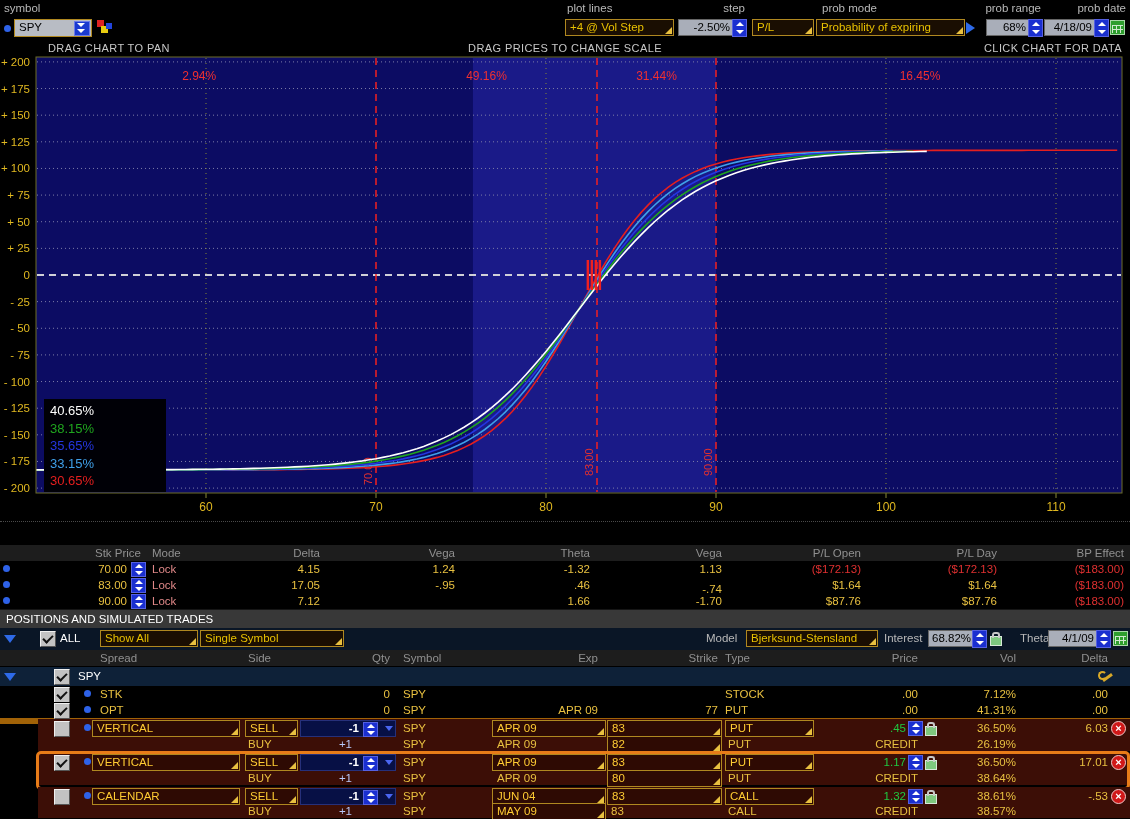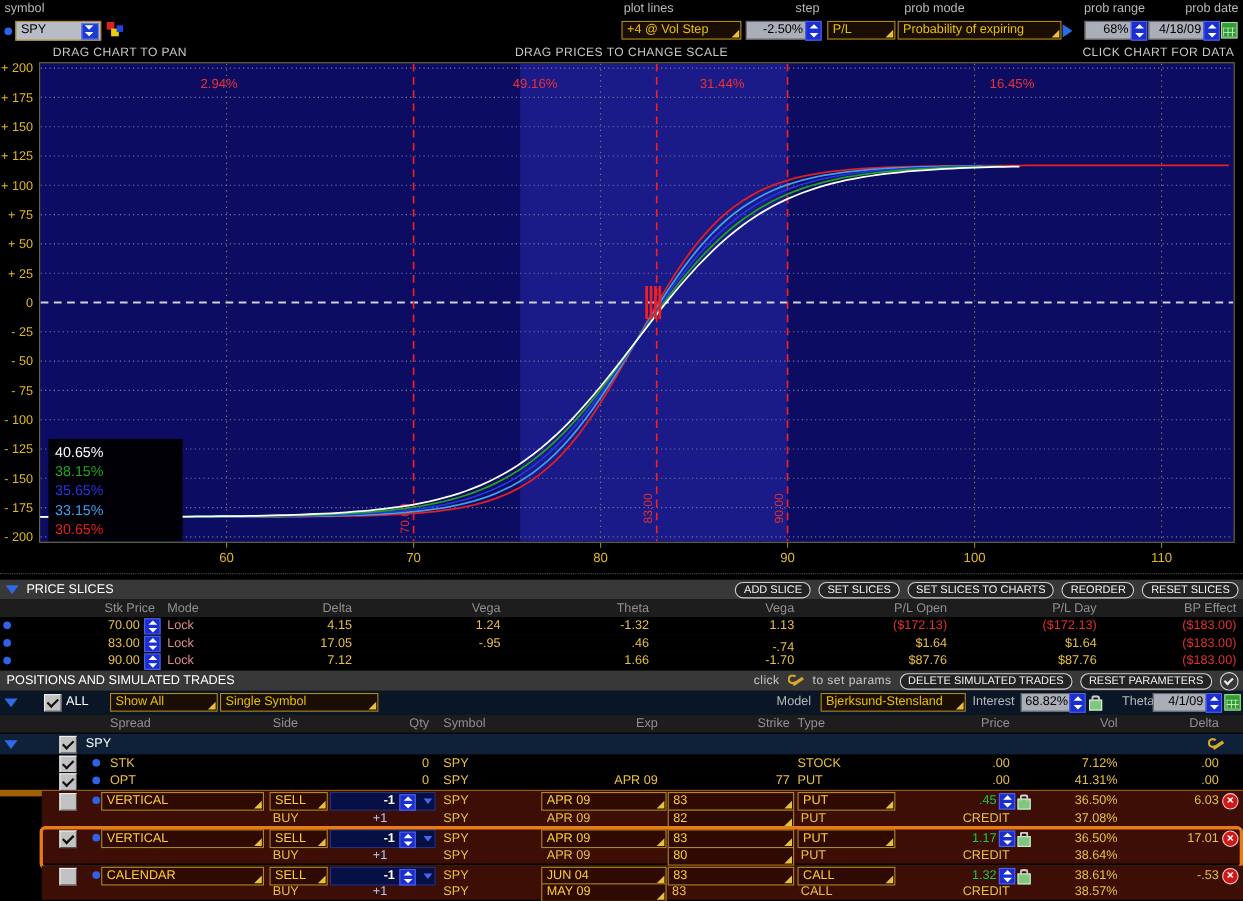--- a/index.html
+++ b/index.html
@@ -220,31 +220,20 @@
       <text x="50" y="360" fill="#ffffff" font-size="13" font-family="Liberation Sans, DejaVu Sans, sans-serif">40.65%</text>
       <text x="50" y="377.6" fill="#1fa51f" font-size="13" font-family="Liberation Sans, DejaVu Sans, sans-serif">38.15%</text>
       <text x="50" y="395.2" fill="#2436e0" font-size="13" font-family="Liberation Sans, DejaVu Sans, sans-serif">35.65%</text>
       <text x="50" y="412.8" fill="#3f9fe8" font-size="13" font-family="Liberation Sans, DejaVu Sans, sans-serif">33.15%</text>
       <text x="50" y="430.4" fill="#e51f1f" font-size="13" font-family="Liberation Sans, DejaVu Sans, sans-serif">30.65%</text>
       <rect x="36" y="2" width="1086" height="436" fill="none" stroke="#6e6e28"></rect>
     </svg>
 
   
   <div style="position:absolute;left:0;top:521px;width:1130px;border-top:1px dotted #4a4a4a"></div>
-  <div class="bar" style="top:527px">
-    <span class="tri" style="left:5px;top:5px"></span>
-    <span class="t" style="left:24px;top:3px;color:#fff">PRICE SLICES</span>
-    <div class="btnrow" style="right:4px;top:0">
-      <span class="btn">ADD SLICE</span>
-      <span class="btn">SET SLICES</span>
-      <span class="btn">SET SLICES TO CHARTS</span>
-      <span class="btn">REORDER</span>
-      <span class="btn">RESET SLICES</span>
-    </div>
-  </div>
   <div style="position:absolute;left:0;top:545px;width:1130px;height:16px;background:#1d1d1d">
     <span class="t hdr hStk" style="top:2px">Stk Price</span>
     <span class="t hdr slMode" style="top:2px;color:#909090">Mode</span>
     <span class="t hdr slDelta" style="top:2px">Delta</span>
     <span class="t hdr slGamma" style="top:2px">Vega</span>
     <span class="t hdr slTheta" style="top:2px">Theta</span>
     <span class="t hdr slVega" style="top:2px">Vega</span>
     <span class="t hdr slPlo" style="top:2px">P/L Open</span>
     <span class="t hdr slPld" style="top:2px">P/L Day</span>
     <span class="t hdr slBp" style="top:2px">BP Effect</span>
@@ -295,28 +284,20 @@
     <span class="t yel slTheta" style="top:2px">1.66</span>
     <span class="t yel slVega" style="top:2px">-1.70</span>
     <span class="t yel slPlo" style="top:2px">$87.76</span>
     <span class="t yel slPld" style="top:2px">$87.76</span>
     <span class="t red slBp" style="top:2px">($183.00)</span>
   </div>
 
   
   <div class="bar" style="top:610px">
     <span class="t" style="left:6px;top:3px;color:#fff">POSITIONS AND SIMULATED TRADES</span>
-    <div class="btnrow" style="right:4px;top:0">
-      <span class="t hint" style="position:static">click</span>
-      <span class="wrench" style="position:relative;display:inline-block"></span>
-      <span class="t hint" style="position:static">to set params</span>
-      <span class="btn">DELETE SIMULATED TRADES</span>
-      <span class="btn">RESET PARAMETERS</span>
-      <span class="circ" style="position:relative;display:inline-block"></span>
-    </div>
   </div>
 
   <div style="position:absolute;left:0;top:628px;width:1130px;height:22px;background:#0a1626">
     <span class="tri" style="left:4px;top:7px"></span>
     <span class="cb on" style="left:40px;top:3px">
         <i class="tick"></i>
       </span>
     <span class="t" style="left:60px;top:4px;color:#fff">ALL</span>
     <span class="dd" style="left:100px;top:2px;width:88px">Show All</span>
     <span class="dd" style="left:200px;top:2px;width:134px">Single Symbol</span>
@@ -419,21 +400,21 @@
     <span class="delx" style="left:1111px;top:1px"></span>
   </div>
   <div style="position:absolute;left:0;top:736px;width:1130px;height:16px">
     <span class="t yel phSide" style="top:2px">BUY</span>
     <span class="t pale" style="top:2px;right:778px">+1</span>
     <span class="t yel poSym" style="top:2px">SPY</span>
     <span class="t yel" style="top:2px;left:497px">APR 09</span>
     <span class="dd mar bxStrike" style="top:0">82</span>
     <span class="t yel" style="top:2px;left:728px">PUT</span>
     <span class="t yel poPrice" style="top:2px">CREDIT</span>
-    <span class="t yel poVol" style="top:2px">37.08%</span>
+    <span class="t yel poVol" style="top:2px">26.19%</span>
   </div>
 
   
   <div class="simbg" style="top:753px;height:32px"></div>
   <div style="position:absolute;left:0;top:754px;width:1130px;height:16px">
     <span class="cb on" style="left:54px;top:1px">
         <i class="tick"></i>
       </span>
     <span class="dot" style="left:84px;top:4px"></span>
     <span class="dd mar bxSpread" style="top:0">VERTICAL</span>

